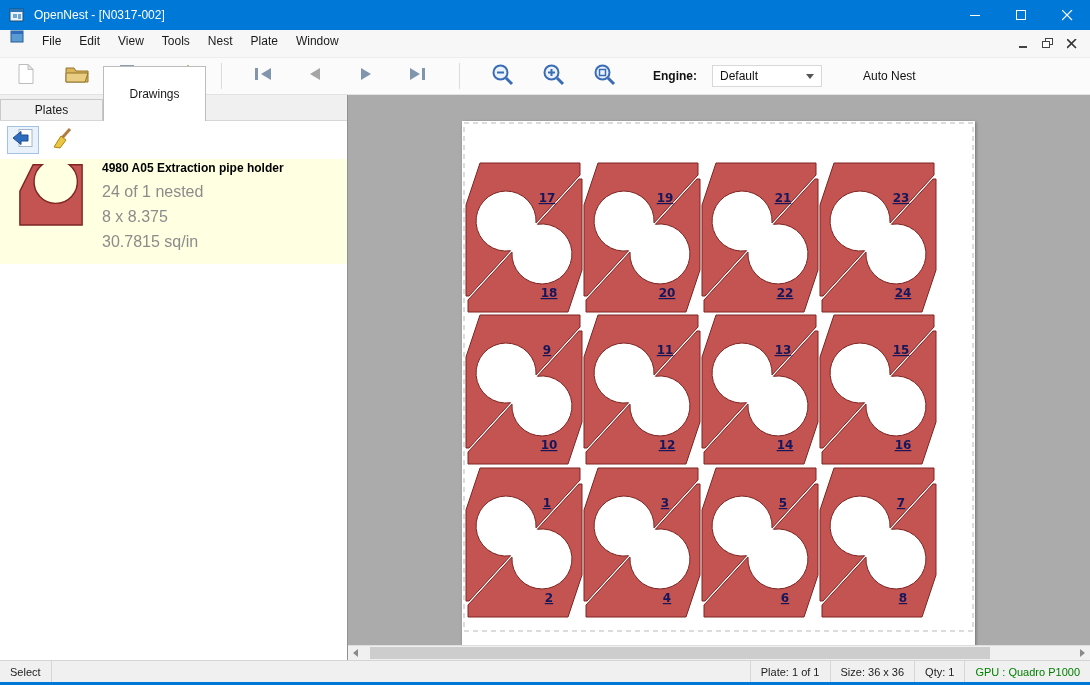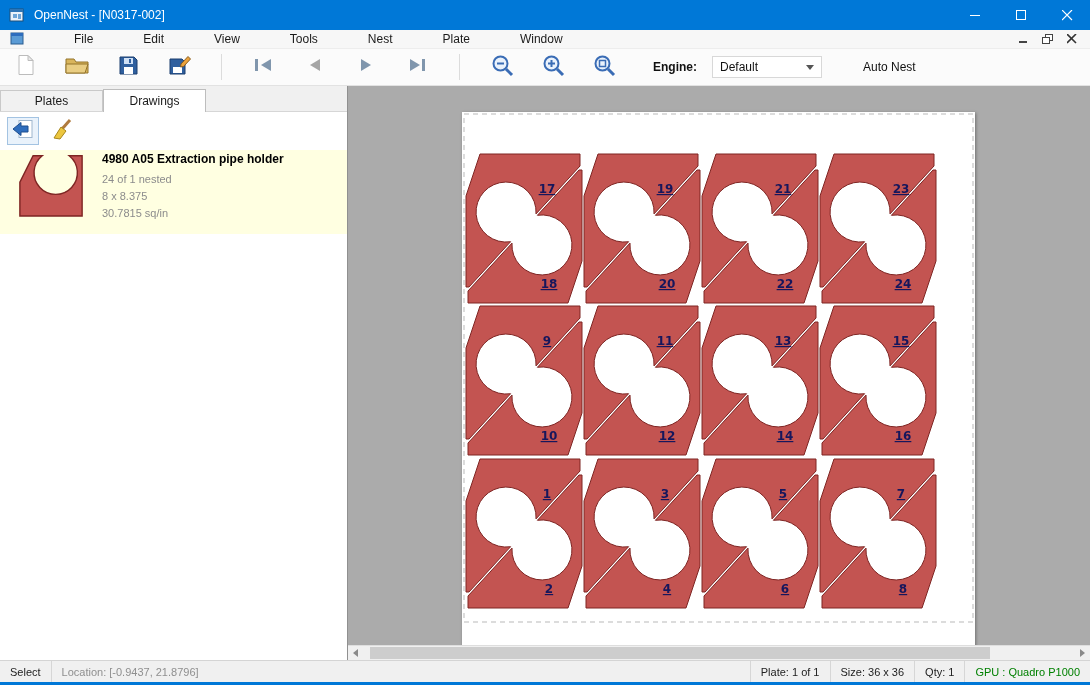--- a/index.html
+++ b/index.html
@@ -8,21 +8,21 @@
            background:#fff; border-bottom:3px solid #0078d7; overflow:hidden; }
 
   
   .titlebar{ height:30px; background:#0078d7; color:#fff; display:flex; align-items:center; flex:none; }
   .titlebar .app-ico{ margin:0 9px 0 9px; display:flex; }
   .titlebar .ttl{ font-size:12px; }
   .caption-btns{ margin-left:auto; display:flex; height:100%; }
   .cap-btn{ width:46px; height:100%; display:flex; align-items:center; justify-content:center; }
 
   
-  .menubar{ height:19px; background:#f7f7f7; border-bottom:1px solid #ededed; display:flex; align-items:center; flex:none;gap:32px; }
+  .menubar{ height:28px; background:#f7f7f7; border-bottom:1px solid #ededed; display:flex; flex:none; }
   .mdi-ico{ margin:0 8px 0 10px; display:flex; }
   .menu-item{ padding:4px 9px; font-size:12px; color:#1a1a1a; }
   .mdi-btns{ margin-left:auto; display:flex; align-items:center; padding-right:6px; }
   .mdi-btn{ width:24px; height:20px; display:flex; align-items:center; justify-content:center; }
 
   
   .toolbar{ height:37px; background:#fbfbfb; border-bottom:1px solid #e2e2e2; display:flex; align-items:center; padding:0 8px; flex:none;gap:15px; }
   .tbtn{ width:36px; height:31px; display:flex; align-items:center; justify-content:center; }
   .tsep{ width:1px; height:26px; background:#dcdcdc; margin:0 9px; }
   .engine-label{ font-size:12px; font-weight:bold; margin-left:16px; color:#111; }
@@ -30,28 +30,28 @@
   .combo-arrow{ margin-left:auto; width:0; height:0; border-left:4px solid transparent; border-right:4px solid transparent; border-top:5px solid #555; }
   .autonest{ margin-left:20px; font-size:12px; color:#111; padding:4px 6px; }
 
   
   .content{ flex:1; display:flex; min-height:0; }
 
   .sidebar{ width:348px; flex:none; background:#fff; border-right:1px solid #909090; display:flex; flex-direction:column; }
   .tabstrip{ height:26px; background:#f0f0f0; display:flex; align-items:flex-end; border-bottom:1px solid #d6d6d6; flex:none; }
   .tab{ width:103px; text-align:center; font-size:12px; color:#1a1a1a; border:1px solid #c9c9c9; border-bottom:none; }
   .tab.inactive{ background:#f1f1f1; padding:3px 0; }
-  .tab.active{ background:#fff; padding:4px 0; margin-bottom:-1px; border-color:#bdbdbd; }
+  .tab.active{ background:#fff; padding:20px 0; margin-bottom:-1px; border-color:#bdbdbd; }
   .mini-toolbar{ height:38px; display:flex; align-items:center; gap:7px; padding:0 7px; background:#fff; flex:none; }
   .sbtn{ width:32px; height:28px; display:flex; align-items:center; justify-content:center; border:1px solid transparent; }
   .sbtn.sel{ border-color:#a3c3e2; background:#e9f2fb; }
   .drawing-item{ display:flex; gap:18px; padding:0 8px 10px 18px; background:#ffffe1; min-height:84px; }
   .di-text{ padding-top:2px; }
   .di-title{ font-size:12px; font-weight:bold; color:#000; margin-bottom:5px; }
-  .di-meta{ font-size:11px; color:#8c8c8c; line-height:1.55; }
+  .di-meta{ font-size:16px; color:#8c8c8c; line-height:1.55; }
 
   .canvas{ flex:1; position:relative; background:#ababab; overflow:hidden; }
   .plate{ position:absolute; left:114px; top:26px; width:513px; height:593px; background:#fff; box-shadow:1px 1px 3px rgba(0,0,0,.35); }
   .plate-margin{ fill:none; stroke:#b9b9b9; stroke-width:1; stroke-dasharray:5 4; }
   .part-label{ font:bold 12px "DejaVu Sans", sans-serif; fill:var(--label-color,#16165c); text-decoration:underline; }
 
   .hscroll{ position:absolute; left:0; right:0; bottom:0; height:15px; background:#f0f0f0; border-top:1px solid #dedede; }
   .hs-arrow{ position:absolute; top:0; width:16px; height:100%; display:flex; align-items:center; justify-content:center; }
   .hs-arrow.left{ left:0; } .hs-arrow.right{ right:0; }
   .hs-thumb{ position:absolute; left:22px; width:620px; top:1px; bottom:1px; background:#cdcdcd; }
@@ -374,21 +374,20 @@
           <svg width="8" height="8">
               <polygon points="2,0 7,4 2,8" fill="#8a8a8a"></polygon>
             </svg>
         </div>
       </div>
     </div>
   </div>
 
   <div class="statusbar">
     <div class="sb-cell br">Select</div>
-    <div class="sb-cell sb-loc">Location: [-0.9437, 21.8796]</div>
     <div class="sb-spacer"></div>
     <div class="sb-cell bl">Plate: 1 of 1</div>
     <div class="sb-cell bl">Size: 36 x 36</div>
     <div class="sb-cell bl">Qty: 1</div>
     <div class="sb-cell bl" id="gpu-cell" style="color: rgb(0, 128, 0);">GPU : Quadro P1000</div>
   </div>
 
 </div>
 
 </body></html>

